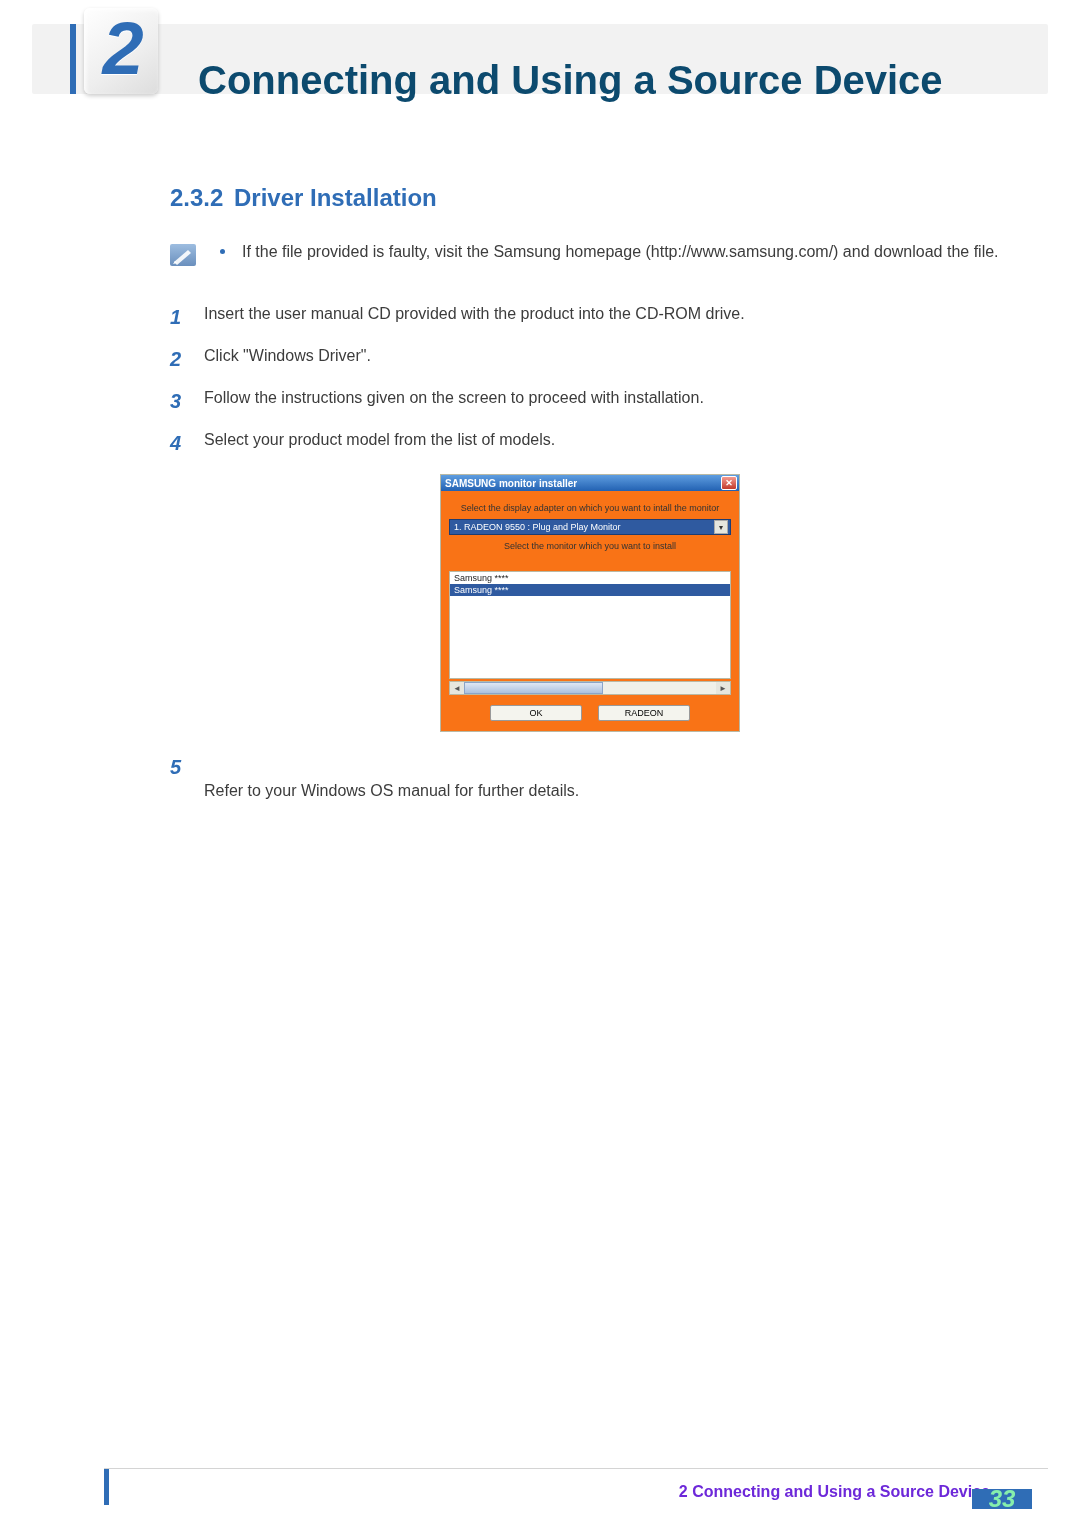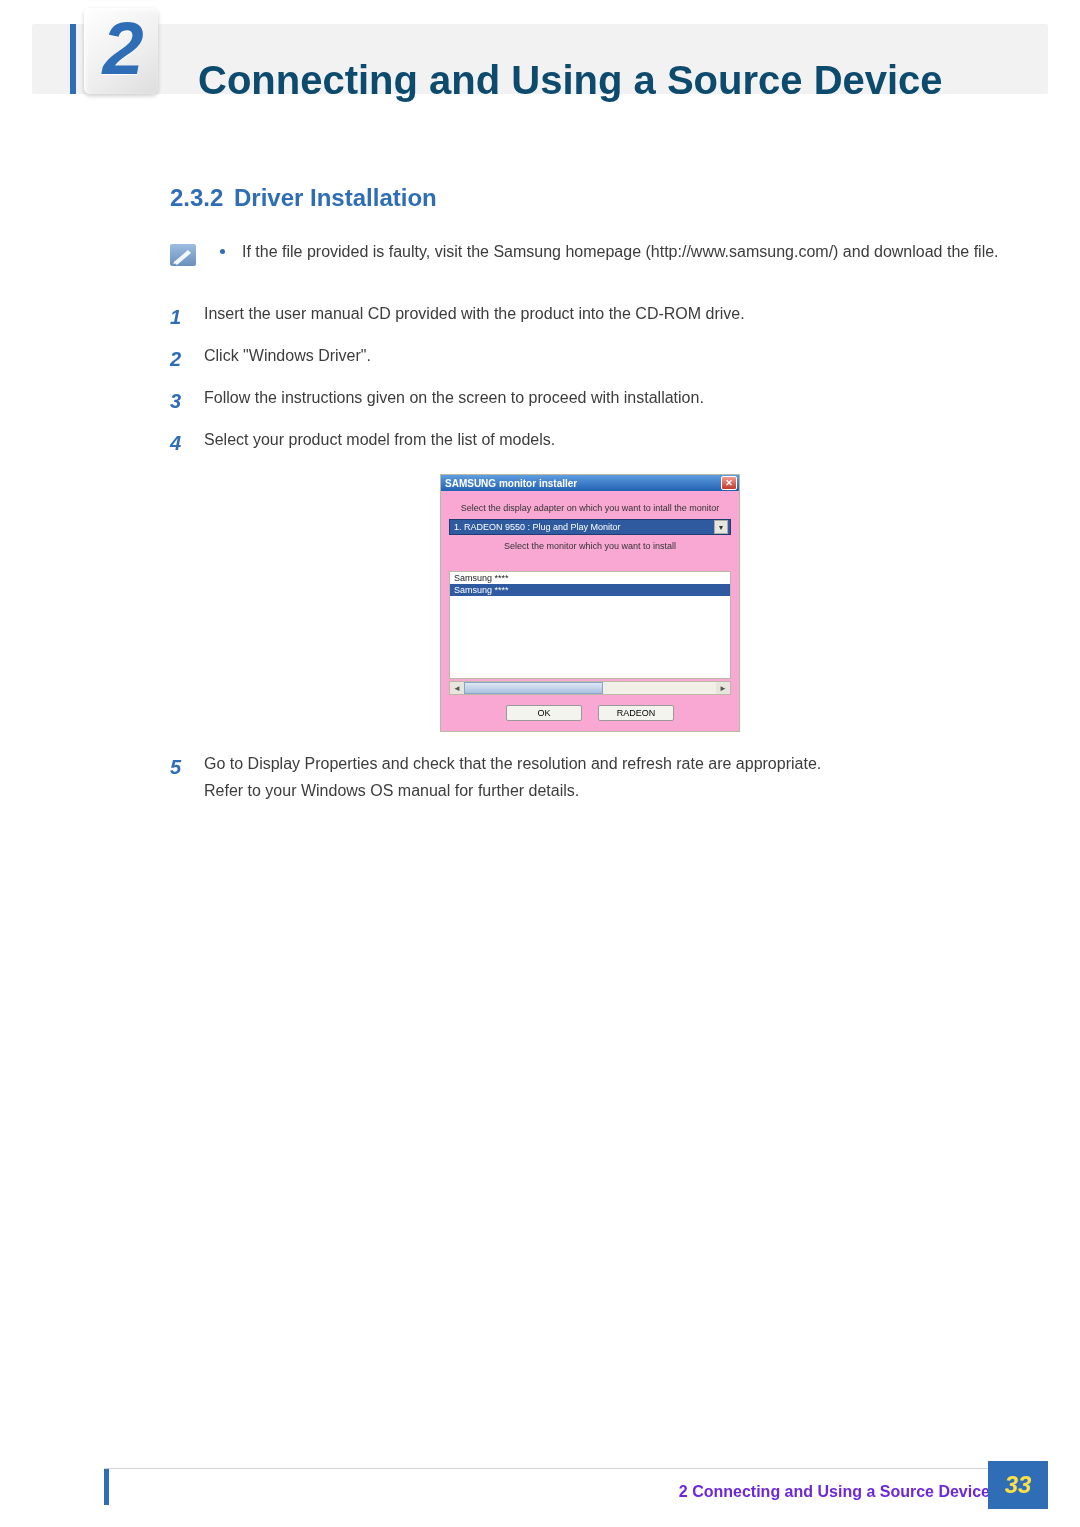--- a/index.html
+++ b/index.html
@@ -139,21 +139,21 @@
   }
   .step-body { flex: 1; }
   
   .dialog-wrap {
     display: flex;
     justify-content: center;
     margin: 14px 0 18px;
   }
   .dialog {
     width: 300px;
-    background: #f9a8d4;
+    background: #f97316;
     border: 1px solid #b9b9a4;
     box-sizing: border-box;
     font-size: 10px;
   }
   .dialog-title {
     display: flex;
     align-items: center;
     background: linear-gradient(180deg,#5e9de0 0%,#2261b2 100%);
     color: #fff;
     height: 16px;
@@ -242,21 +242,21 @@
   }
   .dlg-btns {
     display: flex;
     justify-content: center;
     gap: 16px;
     margin-top: 10px;
   }
   .dlg-btns button {
     font-size: 9px;
     padding: 2px 0;
-    width: 76px;
+    width: 92px;
     background: #f4f4ee;
     border: 1px solid #999;
     border-radius: 2px;
   }
   
   .footer-line {
     position: absolute;
     left: 104px;
     right: 32px;
     bottom: 58px;
@@ -266,26 +266,26 @@
   .footer-left-stripe {
     position: absolute;
     left: 104px;
     bottom: 22px;
     width: 5px;
     height: 36px;
     background: #2f6db6;
   }
   .page-badge {
     position: absolute;
-    right: 32px;
+    right: 48px;
     bottom: 18px;
     min-width: 44px;
-    height: 48px;
+    height: 20px;
     background: #2f6db6;
-    color: #fde047;
+    color: #86efac;
     font-size: 24px;
     font-weight: 700;
     font-style: italic;
     display: flex;
     align-items: center;
     justify-content: center;
     padding: 0 8px;
   }
   .footer-text {
     position: absolute;
@@ -373,21 +373,21 @@
           <button>RADEON</button>
         </div>
       </div>
     </div>
   </div>
 
   <ol class="steps">
     <li>
       <span class="step-num">5</span>
       <span class="step-body">
-        <span>Go to Display Properties and check that the resolution and refresh rate are appropriate.</span><br>
+        <br>
         <span>Refer to your Windows OS manual for further details.</span>
       </span>
     </li>
   </ol>
 
 </div>
 
 <div class="footer-line"></div>
 <div class="footer-left-stripe"></div>
 <div class="footer-text">2 Connecting and Using a Source Device</div>

